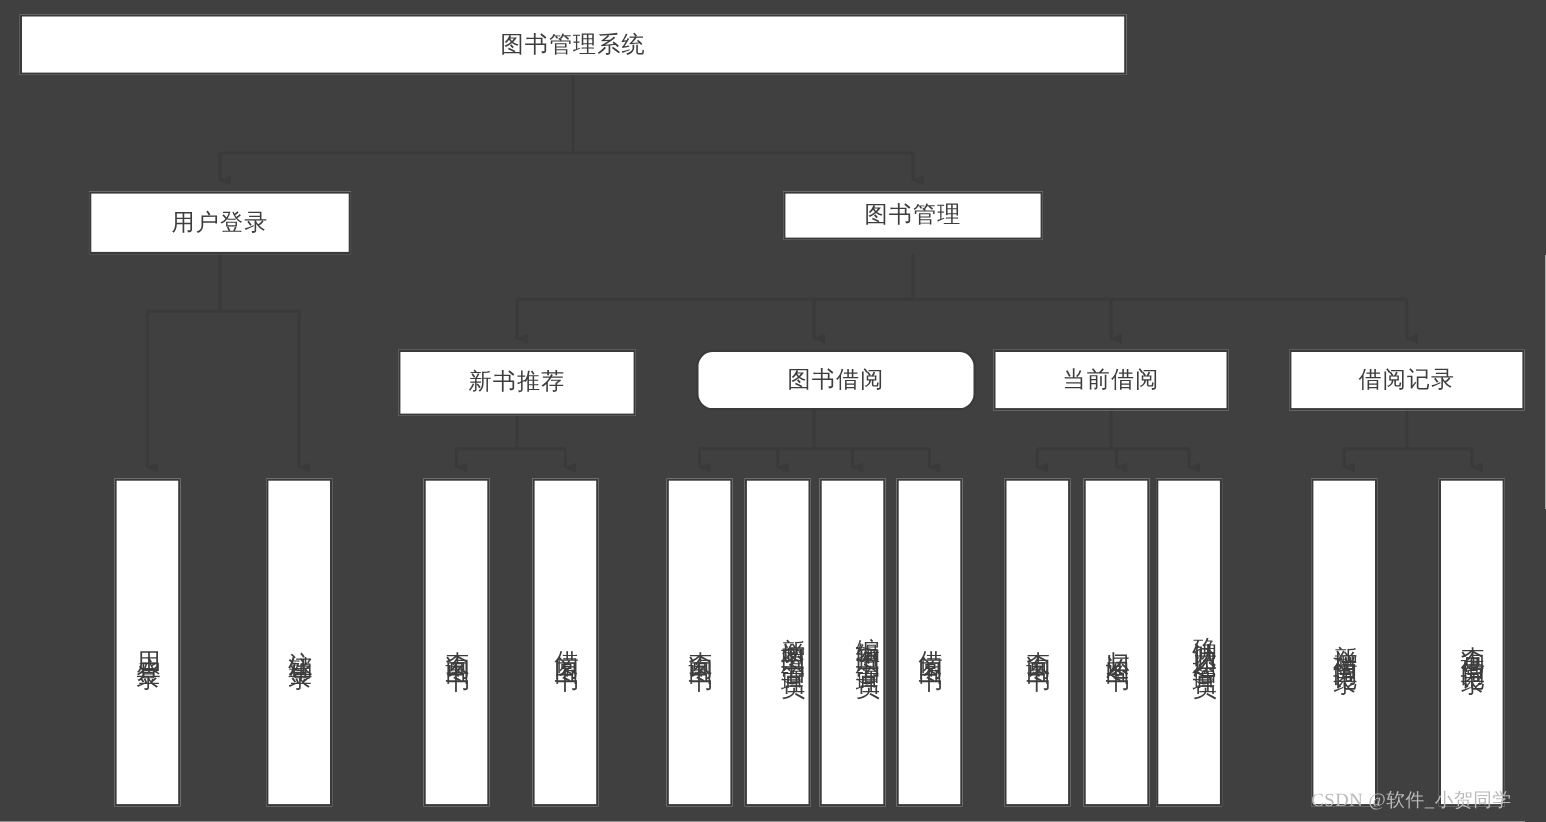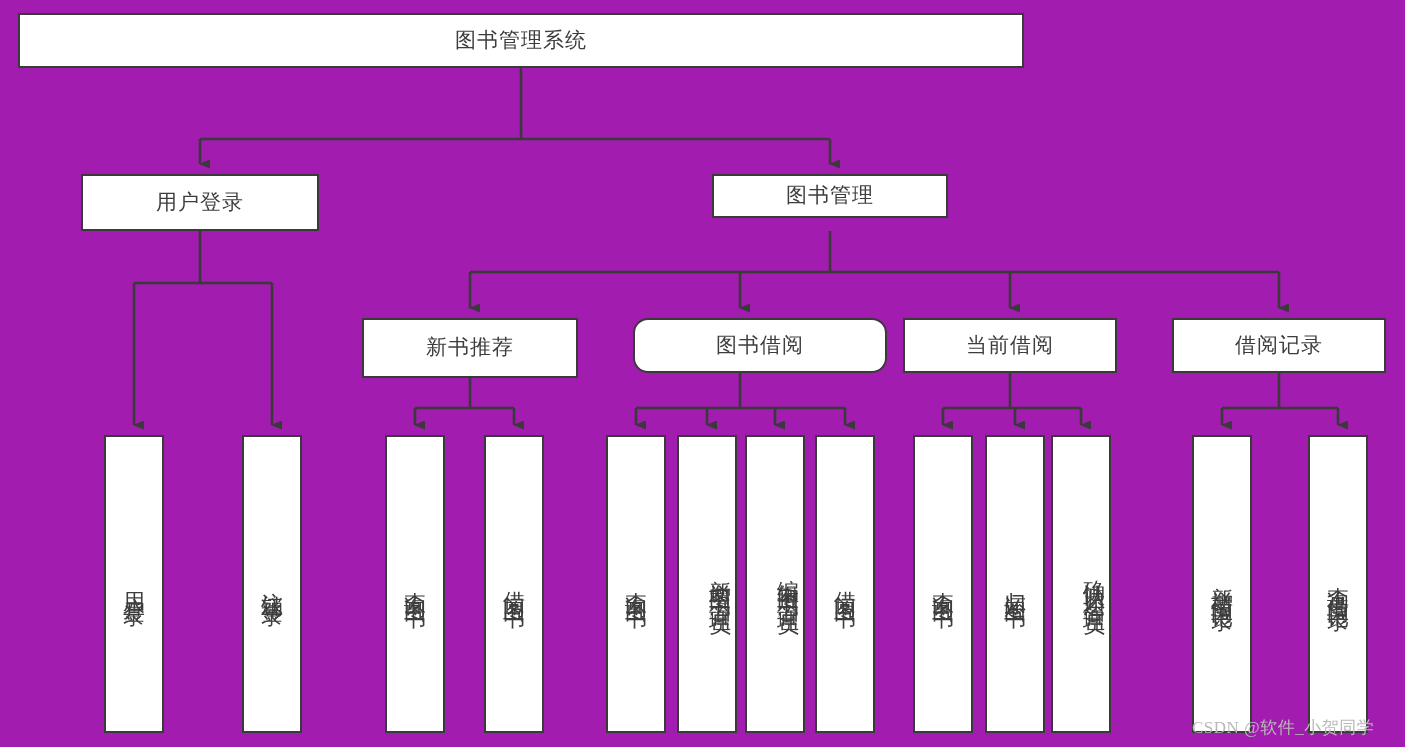--- a/index.html
+++ b/index.html
@@ -8,21 +8,21 @@
     padding: 0;
     background: #ffffff;
   }
   body {
     font-family: "DejaVu Sans", "Liberation Sans", sans-serif;
   }
   #canvas {
     position: relative;
     width: 1405px;
     height: 747px;
-    background: #a21caf;
+    background: #404040;
     overflow: hidden;
   }
   #edges {
     position: absolute;
     left: 0;
     top: 0;
     width: 1405px;
     height: 747px;
     pointer-events: none;
   }

